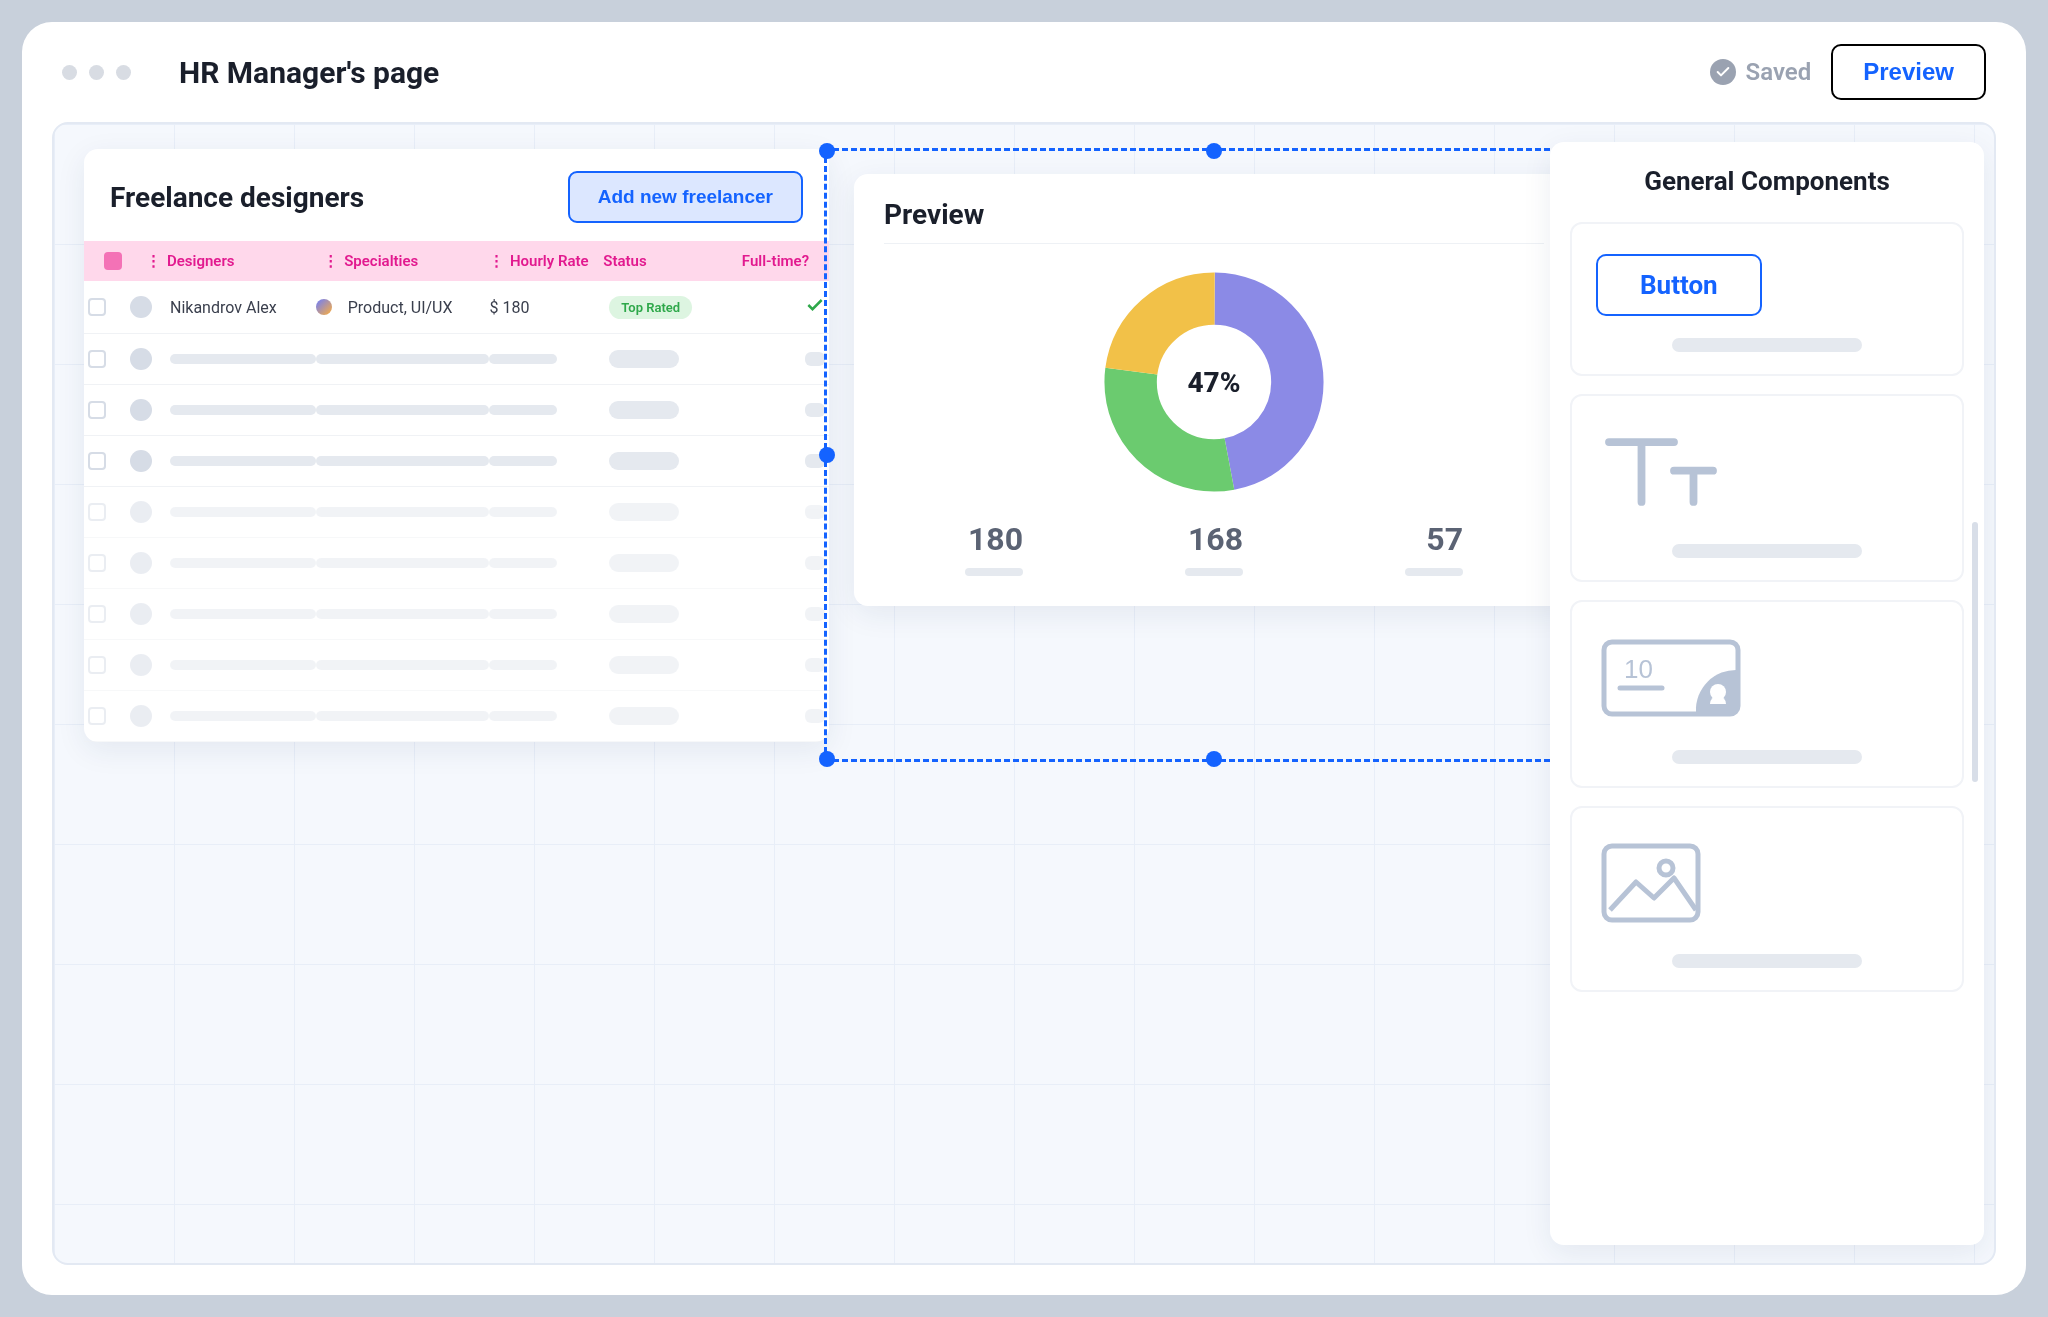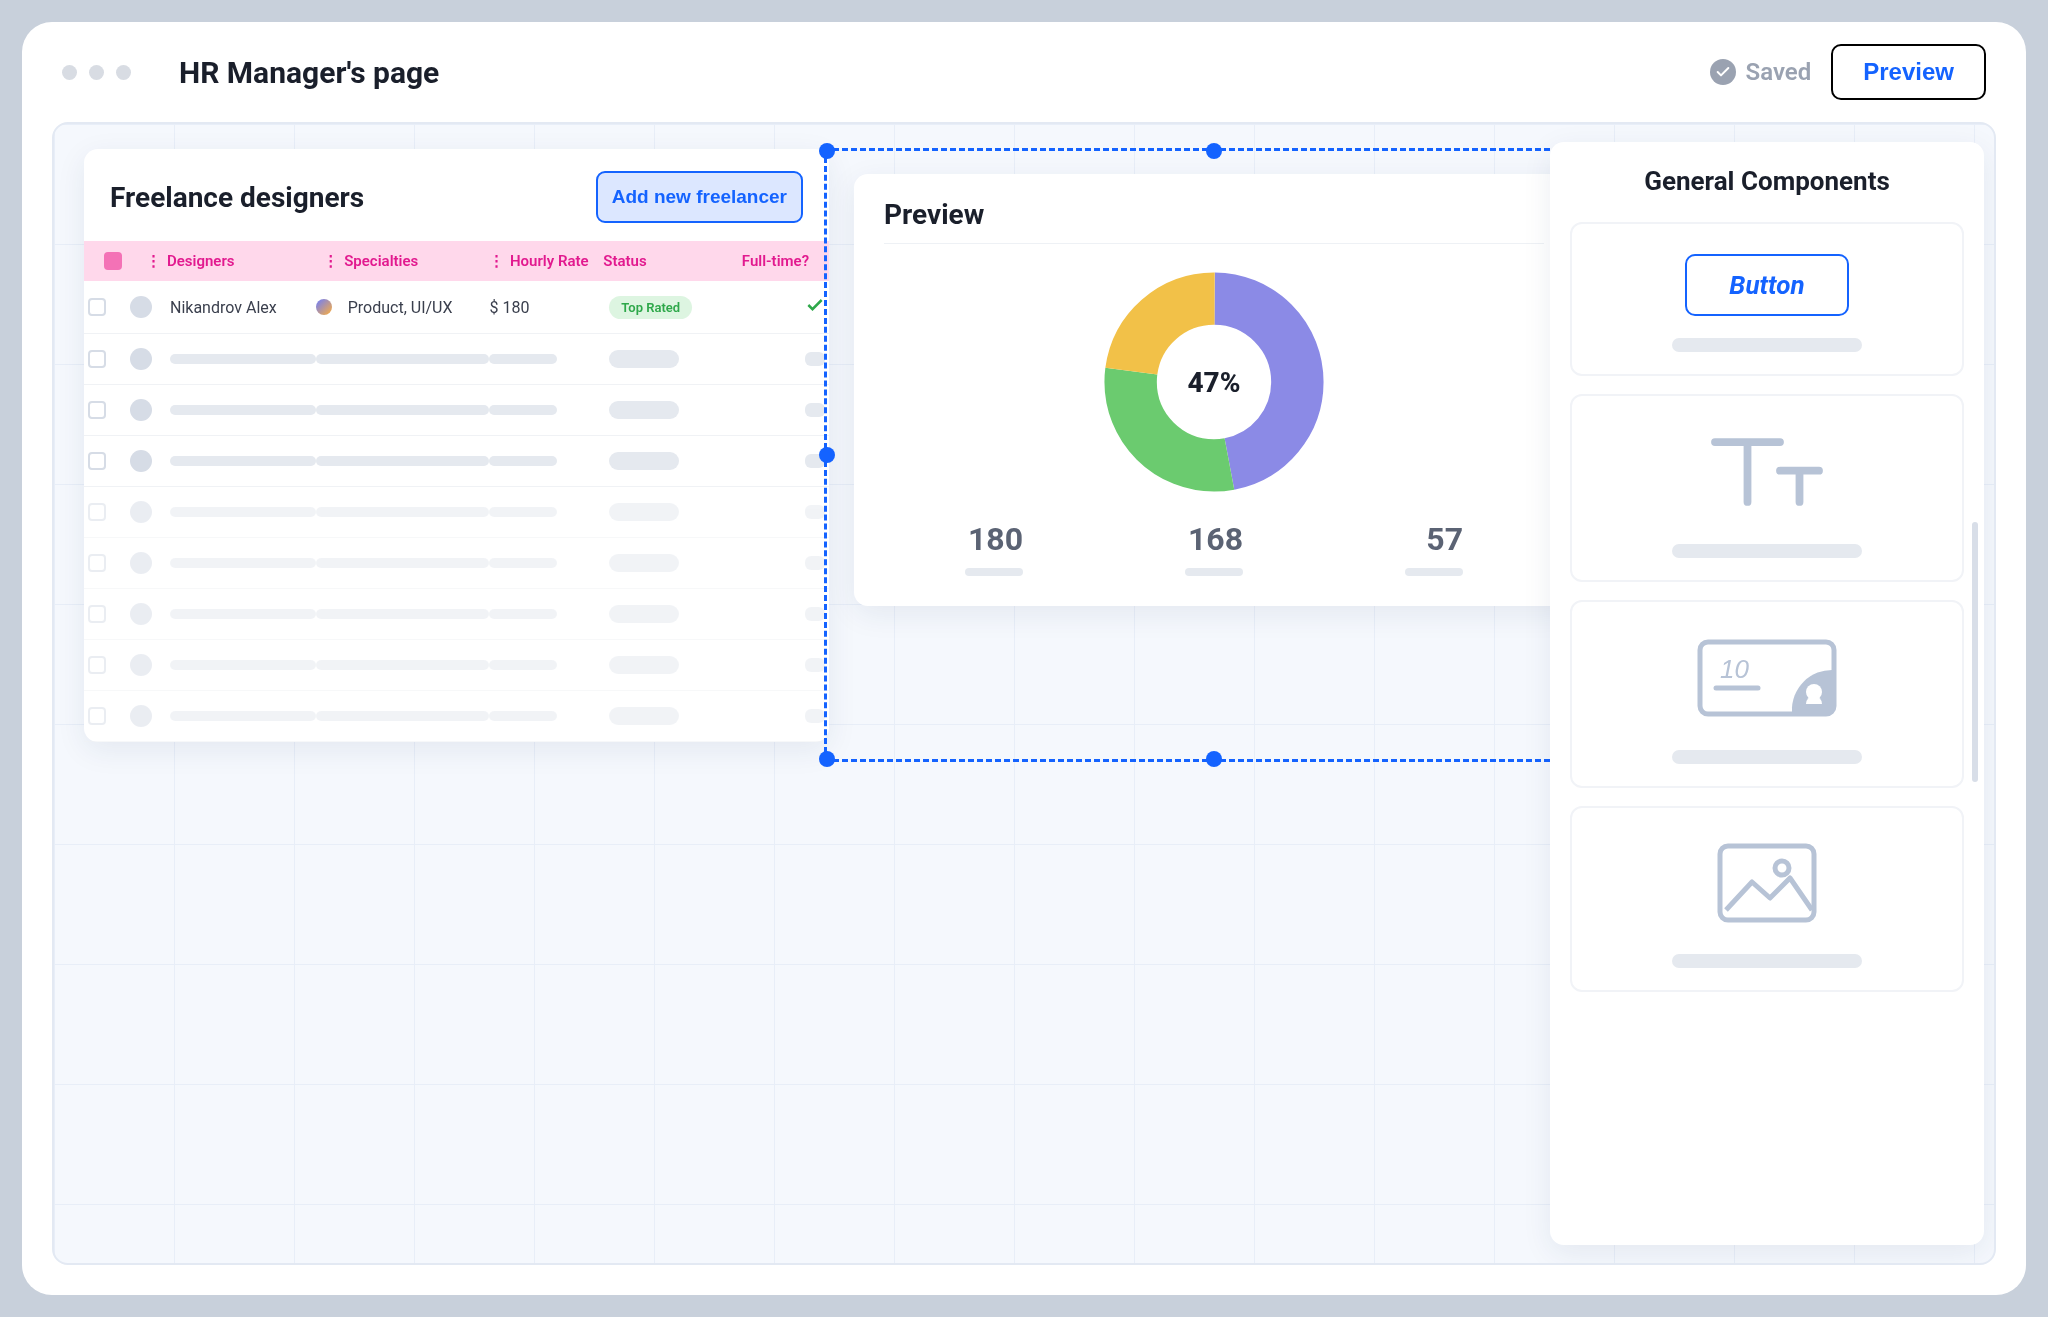--- a/index.html
+++ b/index.html
@@ -84,21 +84,21 @@
   padding: 22px 26px 18px 26px;
   gap: 38px;
 }
 .card-title { font-size: 28px; font-weight: 700; color: #1a1f2b; }
 .add-btn {
   border: 2px solid #1463FF;
   background: #DCE7FF;
   color: #1463FF;
   font-size: 19px;
   font-weight: 600;
-  padding: 13px 14px;
+  padding: 13px 28px;
   border-radius: 9px;
   cursor: pointer;
   text-align: center;
 }
 .table { width: 100%; }
 .thead {
   display: flex;
   background: #FFD8EB;
   padding: 11px 20px;
   font-size: 15px;
@@ -187,22 +187,21 @@
   padding: 24px 20px;
   overflow-y:auto;
 }
 .panel-title { font-size: 26px; font-weight:700; text-align:center; margin-bottom: 26px; color:#1a1f2b;}
 .comp-item {
   background:#fff;
   border: 2px solid #F1F3F7;
   border-radius:12px;
   padding: 30px 24px 22px 24px;
   margin-bottom: 18px;
-  text-align:center;
-  font-style:italic;
+  text-align:left;
 }
 .comp-item .skel-label {
   width: 190px; height:14px; background:#E5E9EF; border-radius:7px;
   margin: 22px auto 0 auto;
 }
 .comp-button {
   border: 2px solid #1463FF; color:#1463FF; background:#fff;
   font-size: 26px; font-weight:700; padding: 14px 42px; border-radius:10px;
   display:inline-block;
 }

